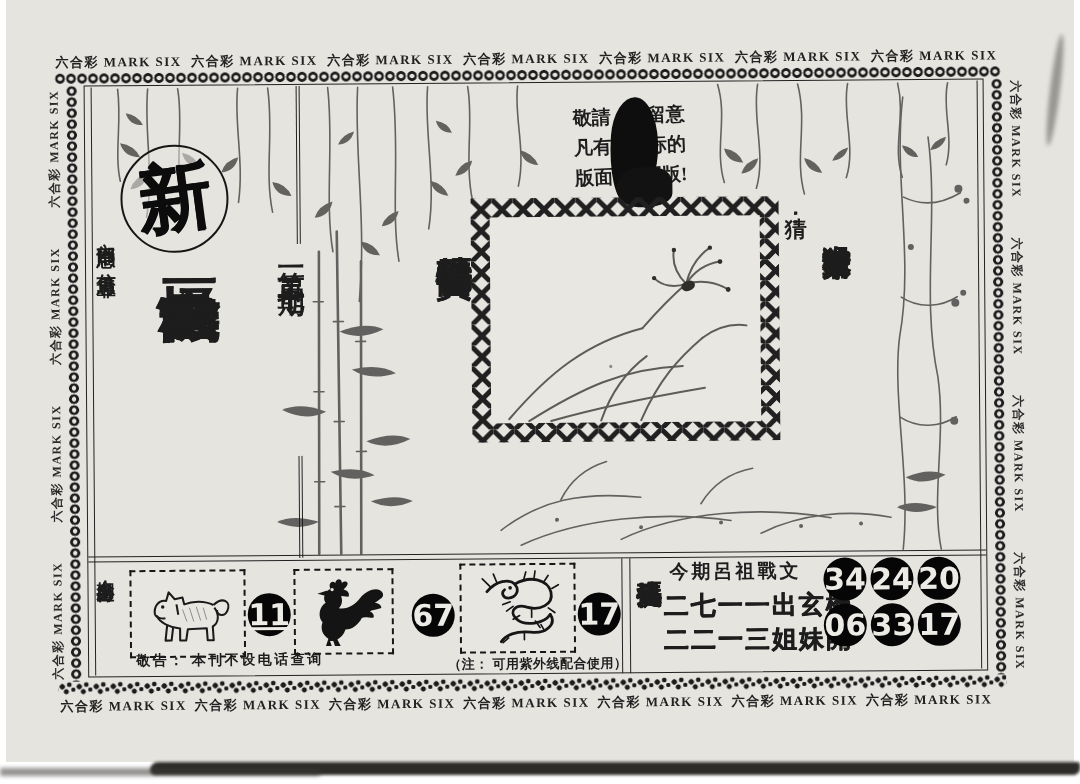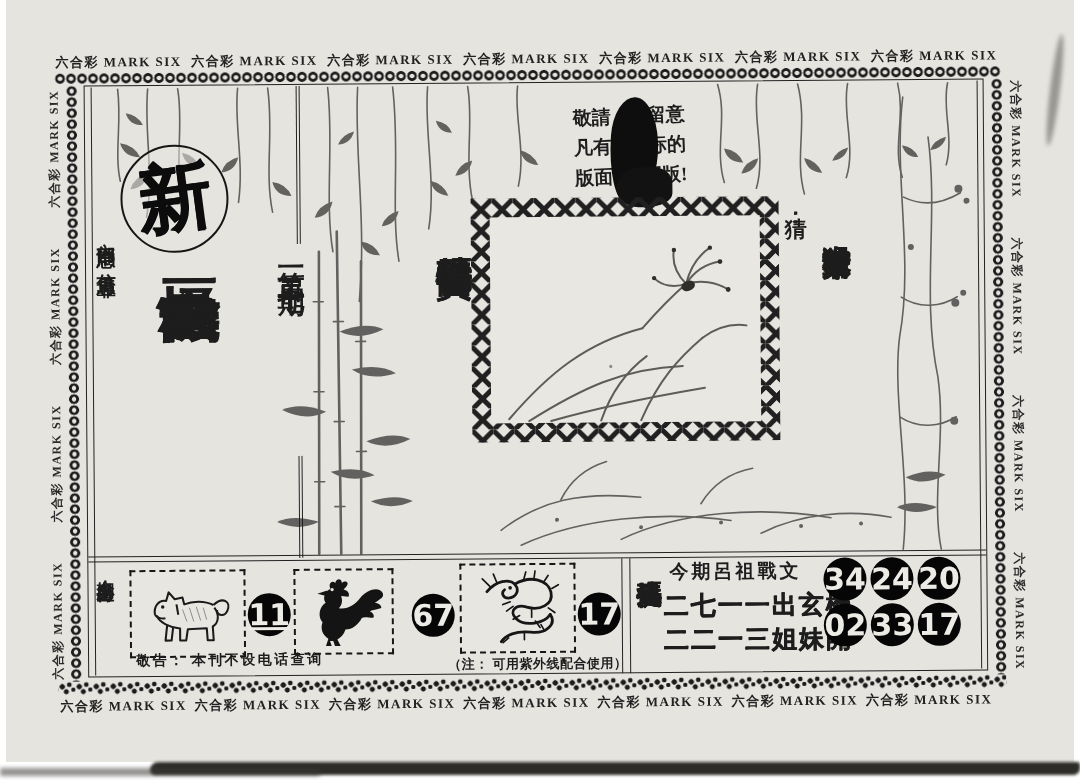--- a/index.html
+++ b/index.html
@@ -353,21 +353,21 @@
       <div class="ball">
           <span>34</span>
         </div>
       <div class="ball">
           <span>24</span>
         </div>
       <div class="ball">
           <span>20</span>
         </div>
       <div class="ball">
-          <span>02</span>
+          <span>06</span>
         </div>
       <div class="ball">
           <span>33</span>
         </div>
       <div class="ball">
           <span>17</span>
         </div>
     </div>
   </div>
 

